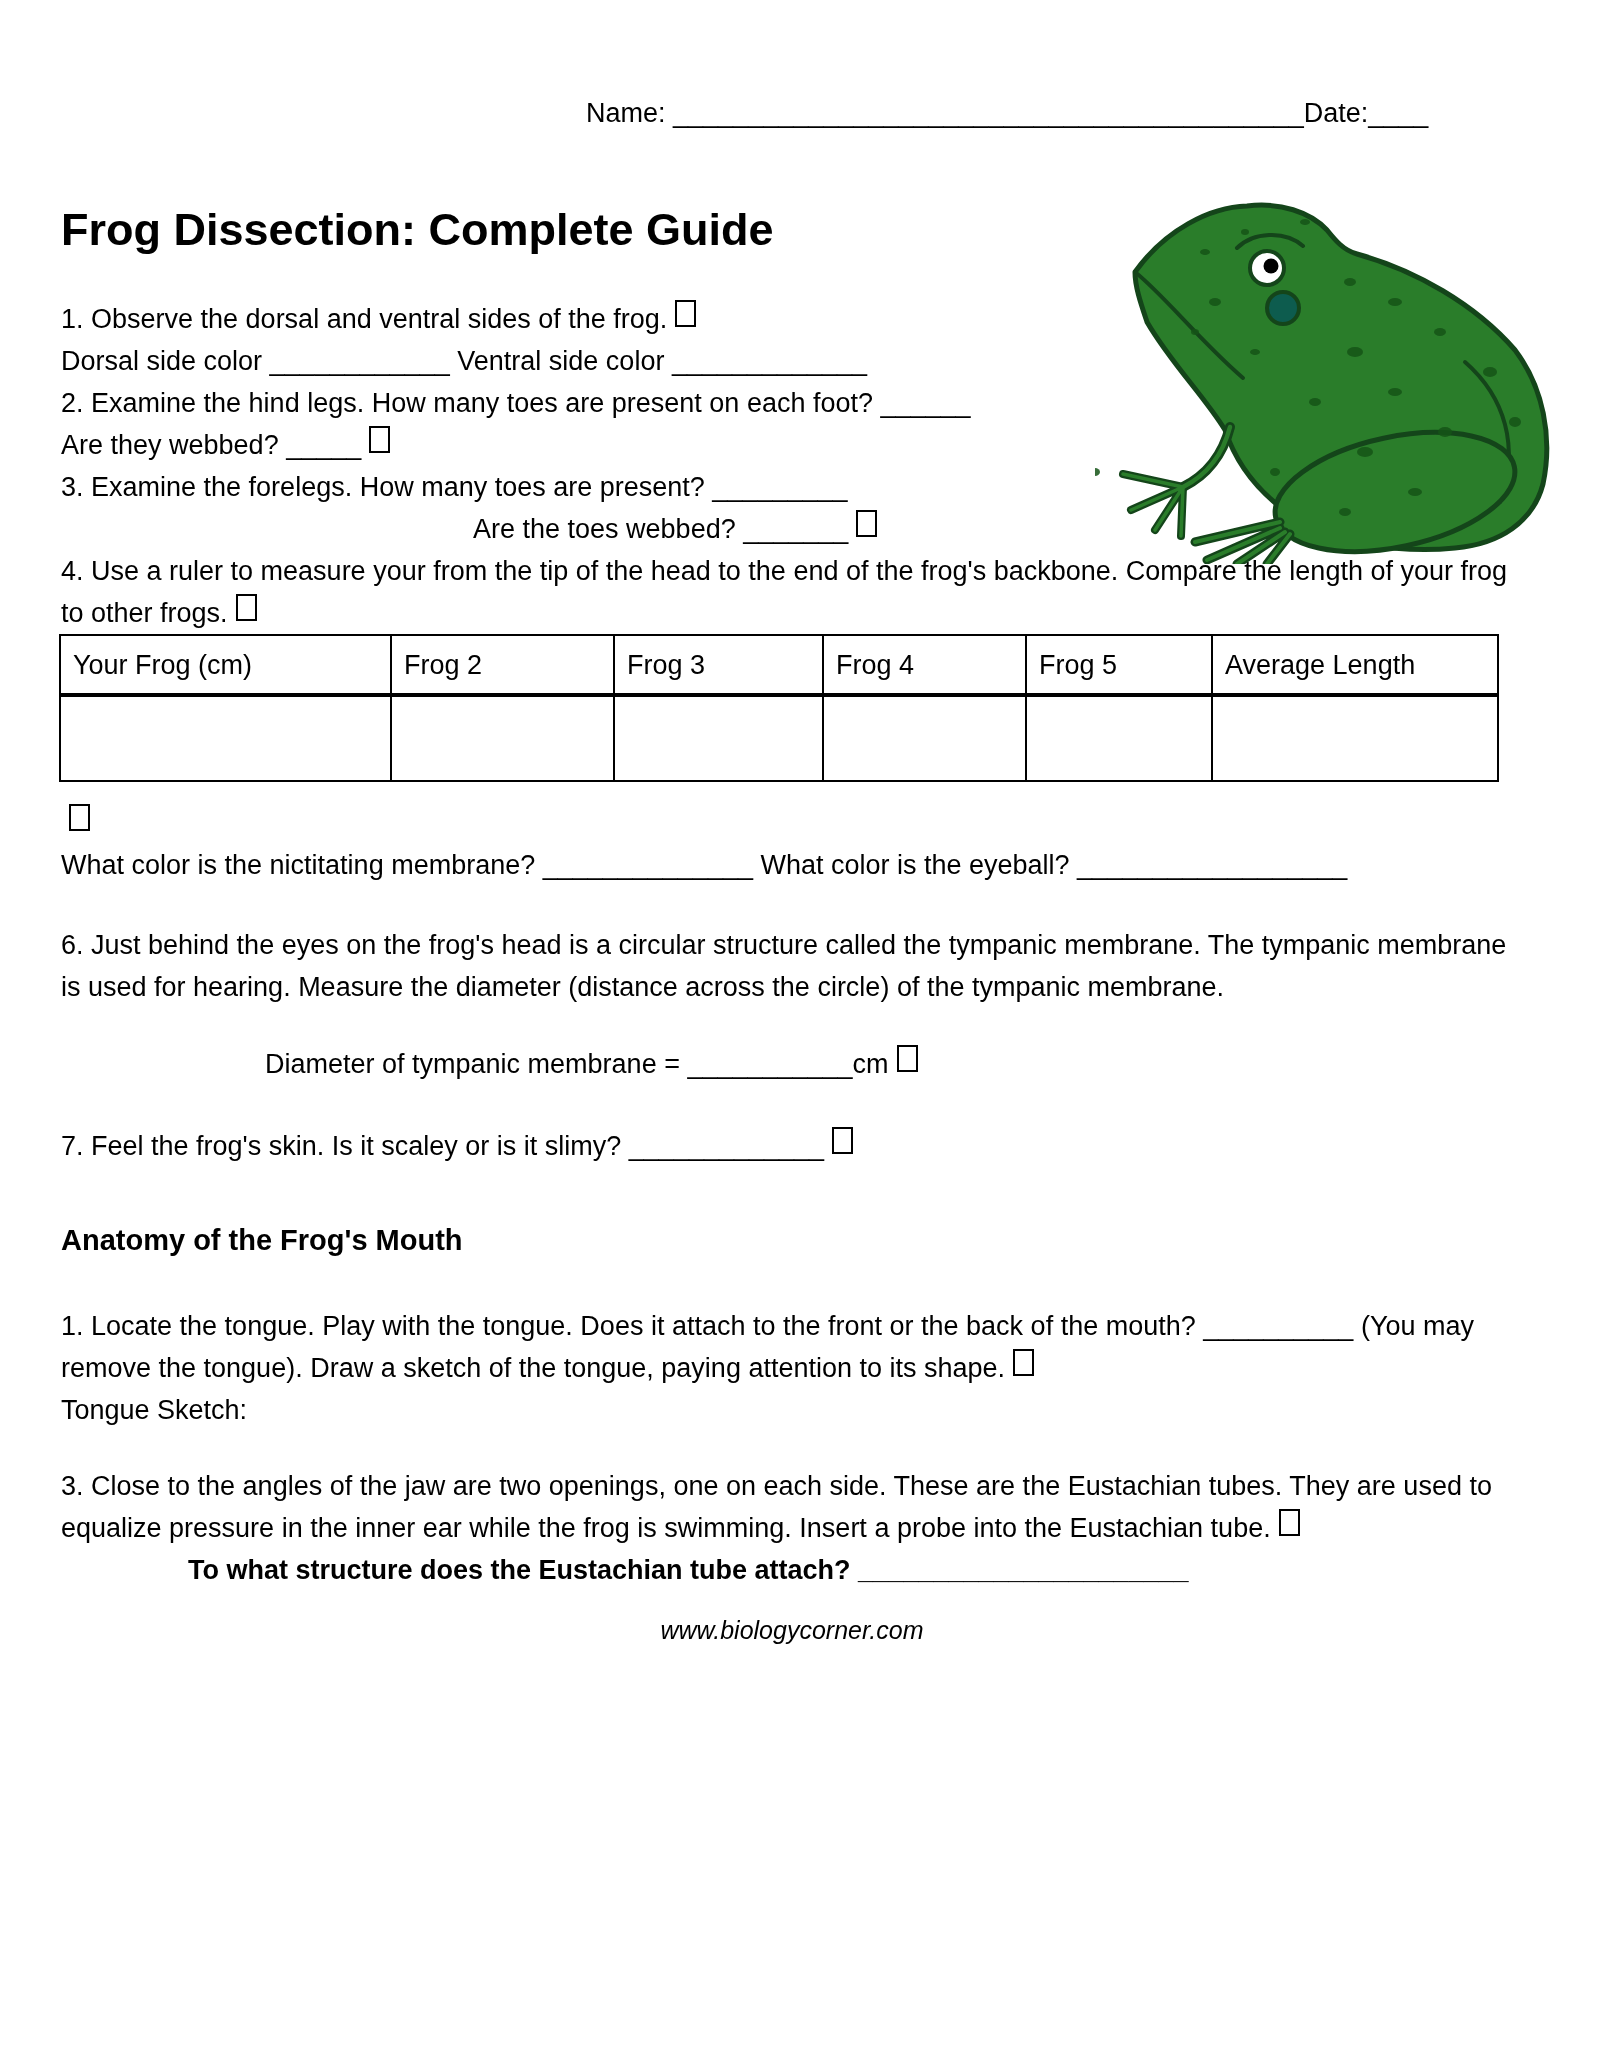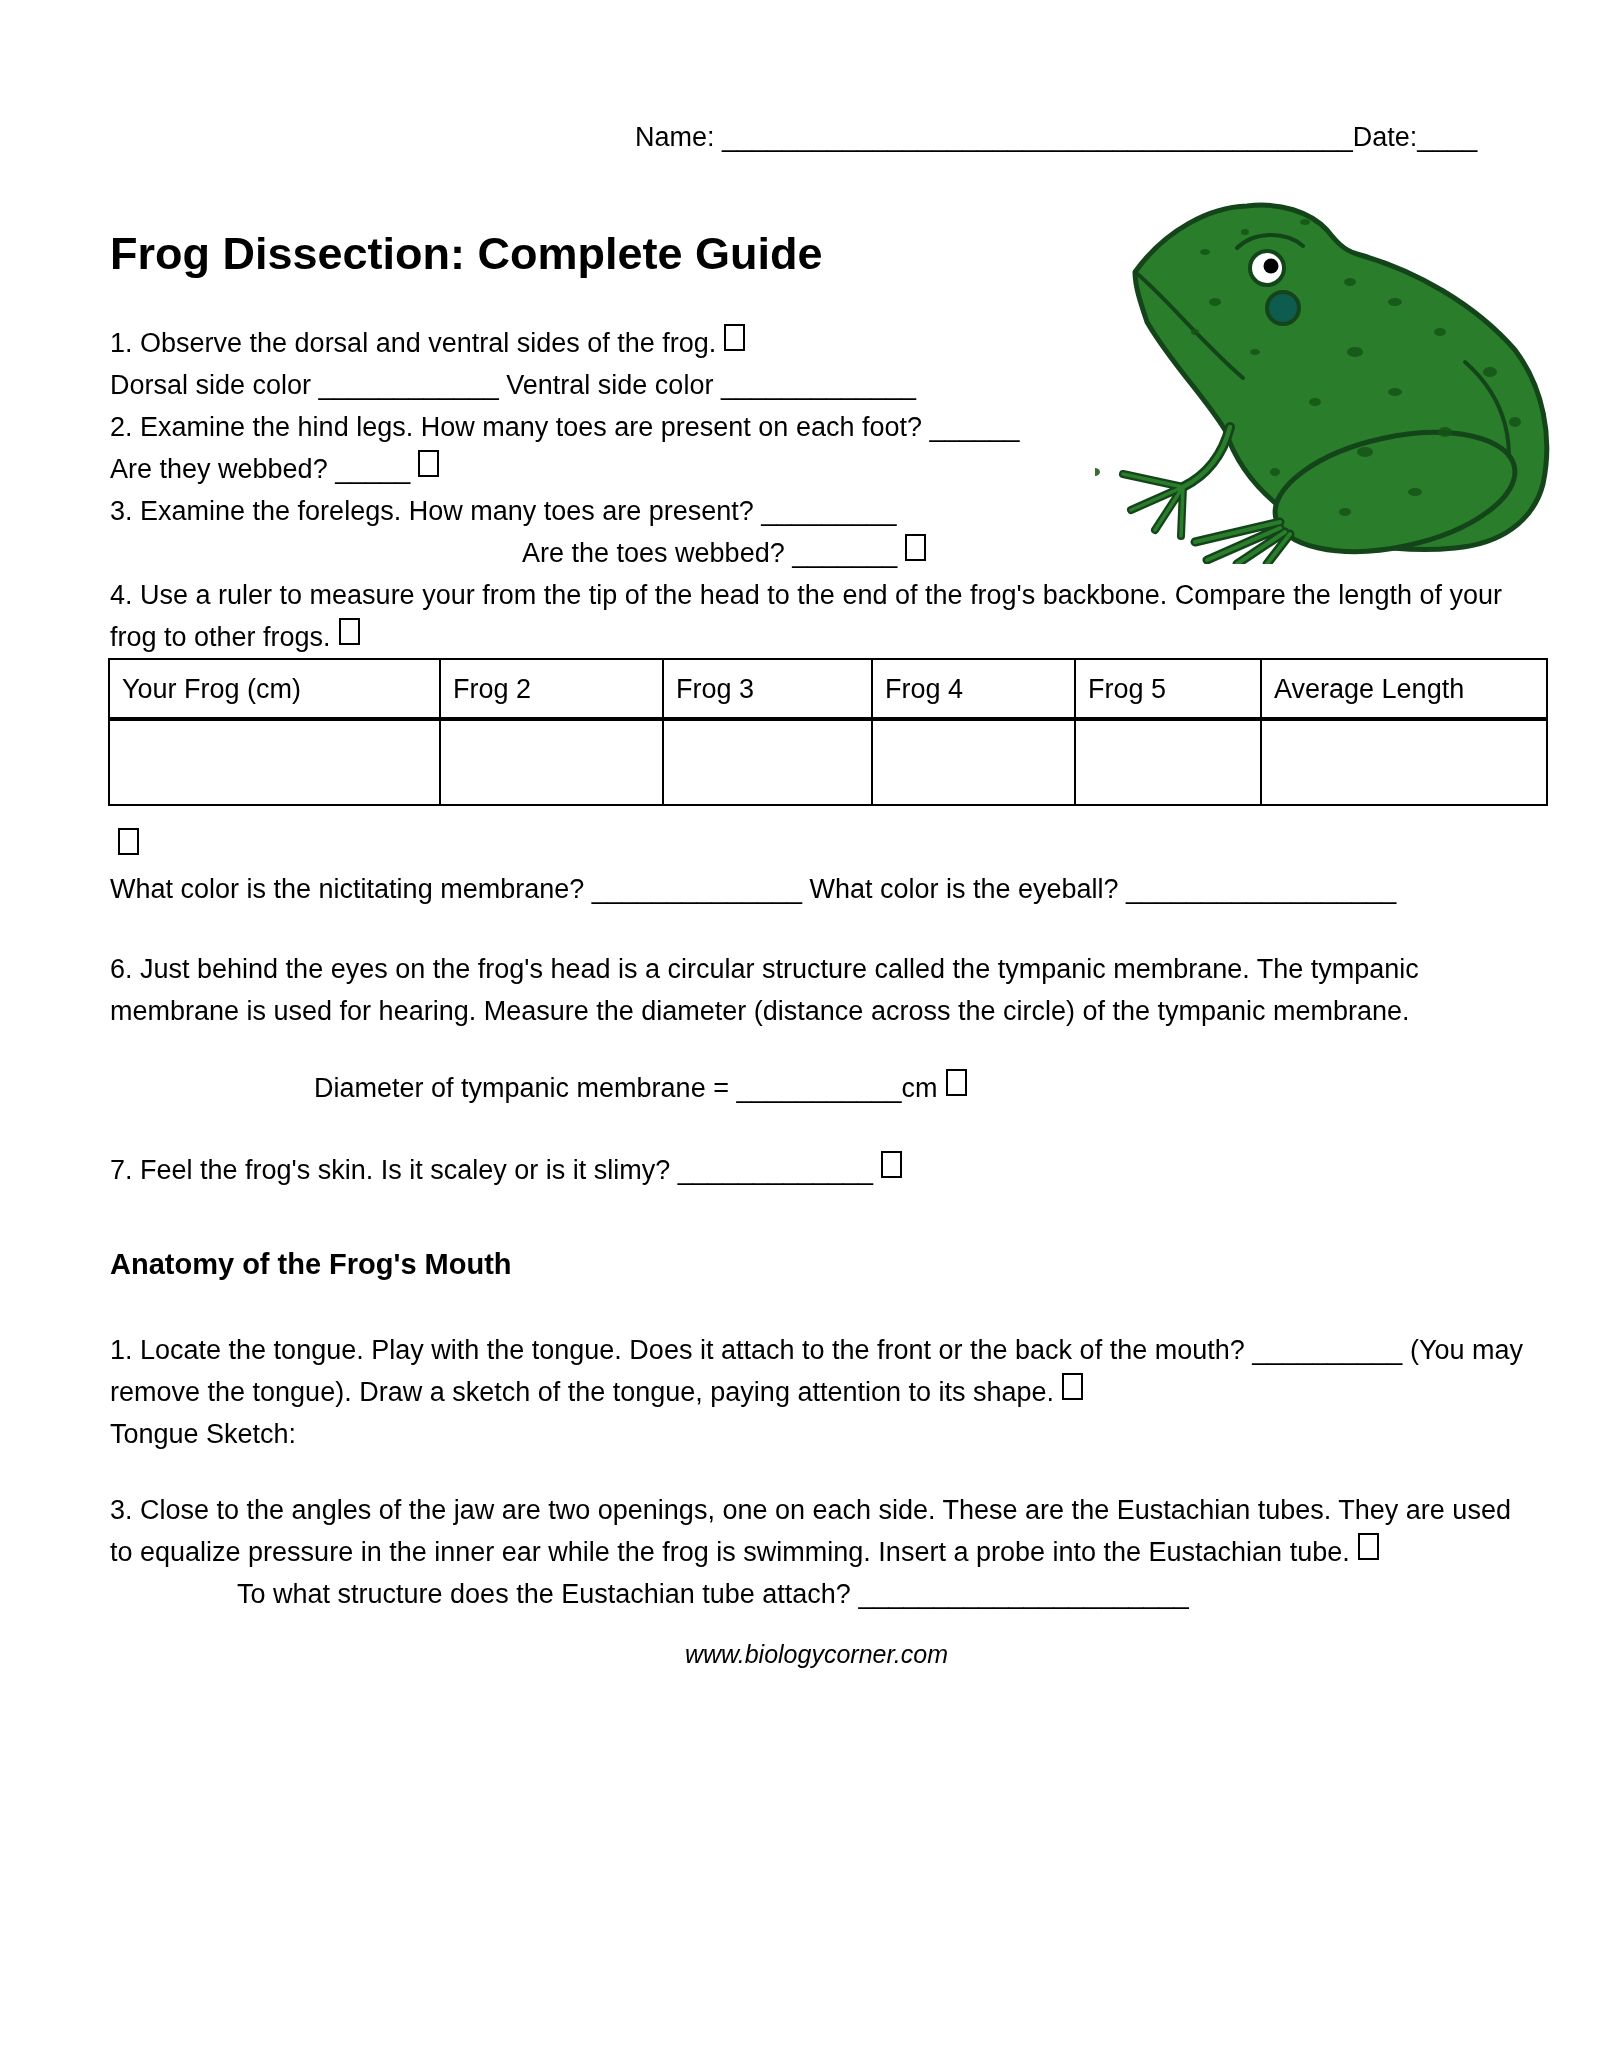--- a/index.html
+++ b/index.html
@@ -7,21 +7,21 @@
     position:relative;
     width:1600px;
     height:2071px;
     background:#ffffff;
     color:#000000;
     font-family:"Liberation Sans", sans-serif;
     font-size:27px;
     line-height:42px;
     overflow:hidden;
   }
-  .content{padding:0 77px 0 110px;margin-top:24px;}
+  .content{padding:0 77px 0 61px;}
   .header-row{padding-top:92px;padding-left:525px;white-space:nowrap;}
   .blank{letter-spacing:0;}
   h1.doc-title{margin:69px 0 0 0;font-size:45px;line-height:54px;font-weight:700;}
   .subheading{margin-top:33px;font-size:28px;}
   .block1{margin-top:41px;}
   .line{min-height:42px;}
   .indent-toes{padding-left:412px;}
   .para{margin:0;}
   table.measure{
     border-collapse:collapse;
@@ -44,21 +44,21 @@
   table.measure tbody tr{height:86px;}
   .q5block{margin-top:20px;}
   .q6block{margin-top:38px;}
   .diameter-line{margin-top:35px;padding-left:204px;}
   .q7block{margin-top:40px;}
   h2.mouth-heading{margin:50px 0 0 0;font-size:29px;line-height:46px;font-weight:700;}
   .procedure{margin-top:16px;}
   .mouthq1{margin-top:42px;}
   .mouthq2{margin-top:30px;}
   .mouthq3{margin-top:34px;}
-  .attach-line{padding-left:127px;}
+  .attach-line{padding-left:127px;font-weight:bold;}
   .footer{margin-top:18px;text-align:center;font-style:italic;font-size:25px;}
   .cb{
     display:inline-block;
     width:17px;height:23px;
     border:2px solid #000;
     background:#fff;
     margin-left:8px;
     vertical-align:1px;
   }
   .frog{

